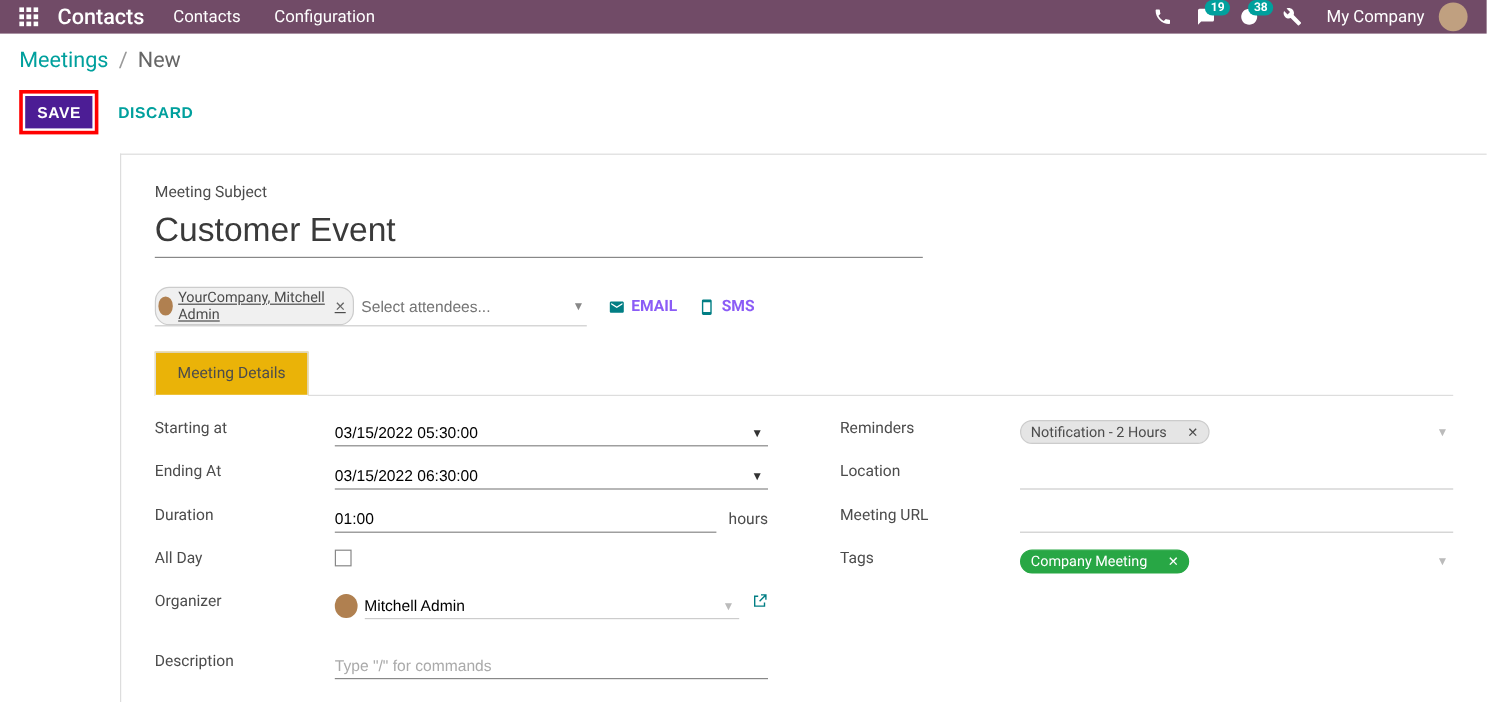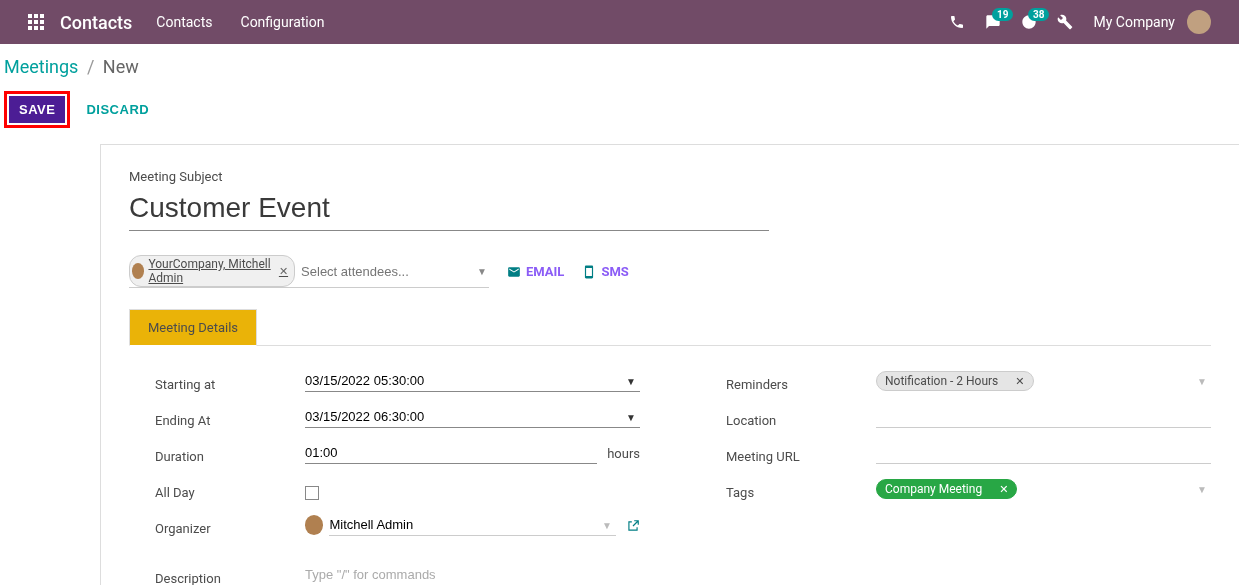--- a/index.html
+++ b/index.html
@@ -1,32 +1,32 @@
 <!DOCTYPE html>
 <html><head>
   <meta charset="utf-8">
   <style>
     * { box-sizing: border-box; margin: 0; padding: 0; }
     body { font-family: -apple-system, BlinkMacSystemFont, "Segoe UI", Roboto, sans-serif; font-size: 13px; color: #4c4c4c; background: #fff; }
     
     
-    .header { background: #714b67; height: 44px; display: flex; align-items: center; padding: 0 28px; color: #fff; }
+    .header { background: #714b67; height: 28px; display: flex; align-items: center; padding: 0 16px; color: #fff; }
     .header .apps-icon { width: 16px; height: 16px; display: inline-flex; align-items: center; justify-content: center; margin-right: 16px; cursor: pointer; }
     .header .apps-icon svg { fill: #fff; }
     .header .app-name { font-size: 18px; font-weight: 500; margin-right: 24px; }
     .header .nav-item { font-size: 14px; margin-right: 28px; cursor: pointer; }
     .header .spacer { flex: 1; }
     .header .right-item { display: inline-flex; align-items: center; margin-left: 20px; cursor: pointer; position: relative; }
     .header .right-item svg { fill: #fff; width: 16px; height: 16px; }
     .header .badge { position: absolute; top: -6px; right: -12px; background: #00a09d; color: #fff; font-size: 10px; font-weight: bold; padding: 1px 5px; border-radius: 8px; }
     .header .company { font-size: 14px; margin-left: 20px; margin-right: 12px; }
     .header .avatar { width: 24px; height: 24px; border-radius: 50%; background: #c0a080; }
     
     
-    .subheader { padding: 12px 4px 8px; }
+    .subheader { padding: 12px 16px 8px; }
     .breadcrumb { font-size: 18px; margin-bottom: 14px; }
     .breadcrumb .link { color: #00a09d; cursor: pointer; }
     .breadcrumb .sep { color: #999; margin: 0 4px; }
     .breadcrumb .current { color: #666; }
     .actions { display: flex; align-items: center; gap: 16px; }
     .btn-save { background: #4c1d95; color: #fff; border: none; padding: 6px 10px; font-weight: 600; font-size: 13px; cursor: pointer; letter-spacing: 0.5px; }
     .save-highlight { border: 3px solid #ff0000; padding: 2px; display: inline-block; }
     .btn-discard { background: none; border: none; color: #00a09d; font-weight: 600; font-size: 13px; cursor: pointer; letter-spacing: 0.5px; }
     
     
@@ -45,21 +45,21 @@
     .link-btn svg { fill: #017e84; width: 14px; height: 14px; }
     
     
     .tabs { margin-top: 20px; border-bottom: 1px solid #ddd; display: flex; }
     .tab { padding: 10px 18px; font-size: 13px; cursor: pointer; border: 1px solid transparent; border-bottom: none; position: relative; top: 1px; color: #666; }
     .tab.active { border-color: #ddd; border-bottom: 1px solid #fff; background: #eab308; color: #4c4c4c; }
     
     
     .details { display: flex; gap: 60px; margin-top: 20px; }
     .col { flex: 1; max-width: 520px; }
-    .form-row { display: flex; align-items: flex-end; margin-bottom: 10px; min-height: 26px; margin-left: 26px; }
+    .form-row { display: flex; align-items: flex-start; margin-bottom: 10px; min-height: 26px; }
     .form-row label { width: 150px; font-size: 13px; color: #4c4c4c; }
     .form-row .field { flex: 1; display: flex; align-items: center; position: relative; }
     .field input[type="text"] { width: 100%; border: none; border-bottom: 1px solid #888; font-size: 13px; padding: 3px 0; outline: none; }
     .field.dropdown input { border-bottom: 1px solid #888; }
     .field .caret { position: absolute; right: 4px; color: #333; font-size: 10px; pointer-events: none; }
     .field .caret.light { color: #bbb; }
     .field .suffix { margin-left: 10px; color: #4c4c4c; }
     .field .duration-input { width: 140px; }
     .checkbox { width: 14px; height: 14px; border: 1px solid #888; cursor: pointer; }
     .organizer-field .avatar-sm2 { width: 20px; height: 20px; border-radius: 50%; background: #b08050; margin-right: 6px; }

